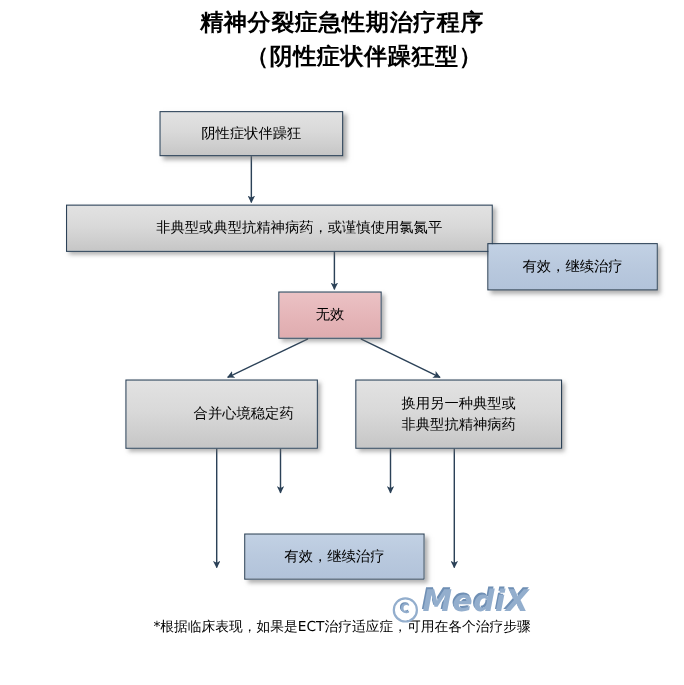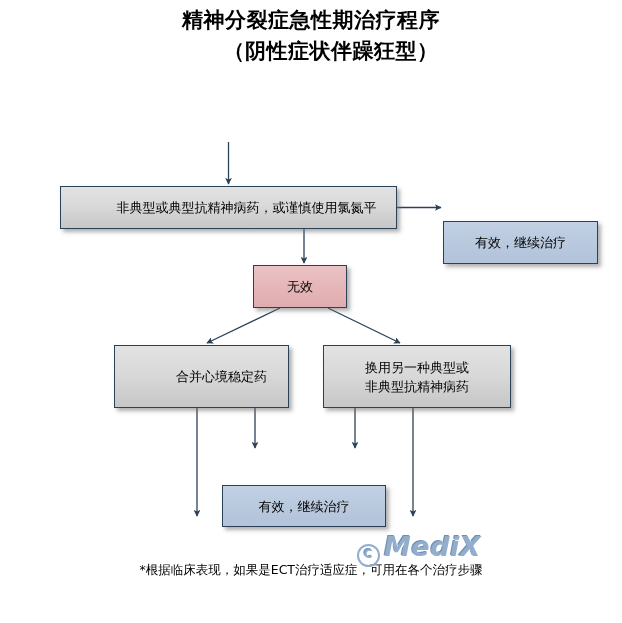--- a/index.html
+++ b/index.html
@@ -137,22 +137,25 @@
       <path d="M 255 408 L 255 448"></path>
 
       <path d="M 355 408 L 355 448"></path>
 
       <path d="M 197 408 L 197 516"></path>
 
       <path d="M 413 408 L 413 516"></path>
     </g>
   </svg>
 
+  <div class="node gray" id="node-n1" style="left: 145px; top: 101px; width: 167px; height: 41px;">
+    <span>阴性症状伴躁狂</span>
+  </div>
 
-  <div class="node gray" id="node-n2" style="left: 60px; top: 186px; width: 337px; height: 43px; padding-left: 36px;">
+  <div class="node gray" id="node-n2" style="left: 60px; top: 186px; width: 388px; height: 43px; padding-left: 36px;">
     <span>非典型或典型抗精神病药，或谨慎使用氯氮平</span>
   </div>
 
   <div class="node blue" id="node-n3" style="left: 443px; top: 186px; width: 155px; height: 43px;">
     <span>有效，继续治疗</span>
   </div>
 
   <div class="node pink" id="node-n4" style="left: 253px; top: 265px; width: 94px; height: 43px;">
     <span>无效</span>
   </div>

